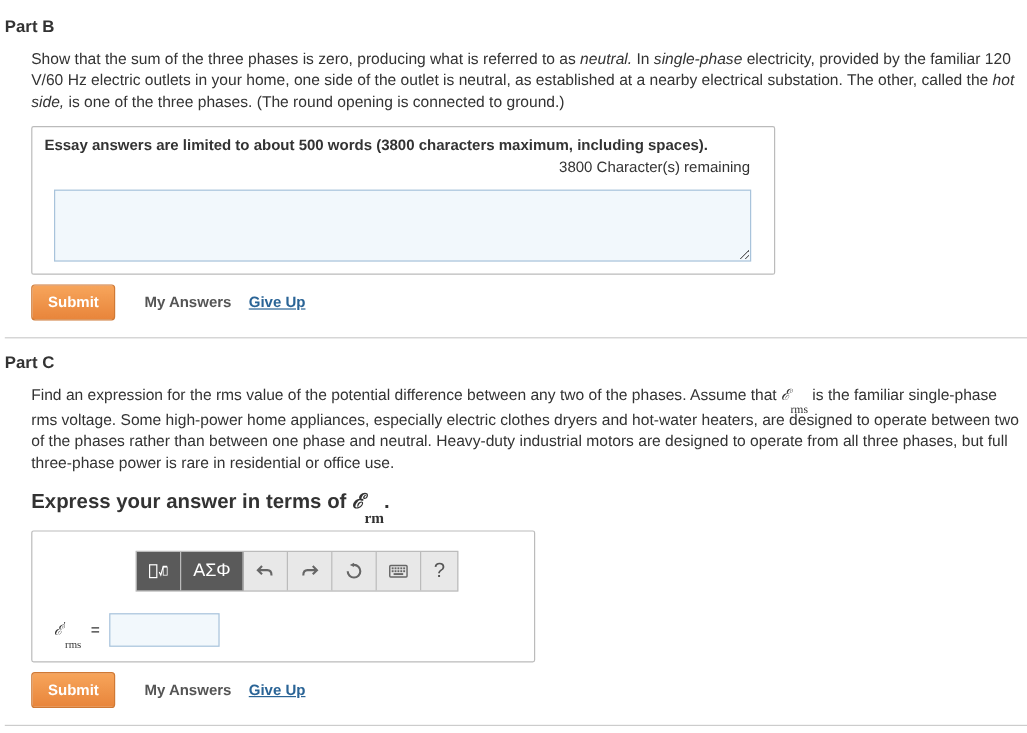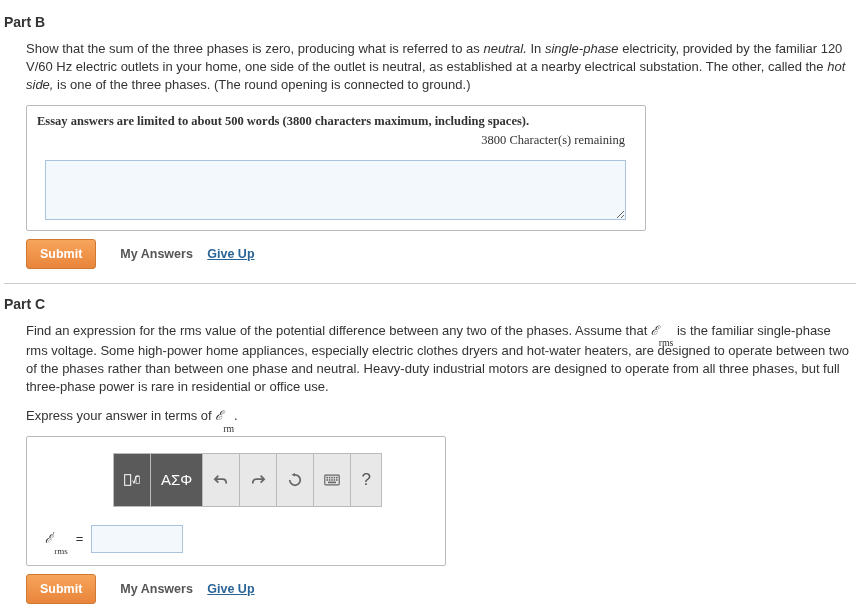--- a/index.html
+++ b/index.html
@@ -2,33 +2,33 @@
 <html><head>
 <meta charset="utf-8">
 <style>
   * { box-sizing: border-box; margin: 0; padding: 0; }
   body { font-family: Arial, Helvetica, sans-serif; font-size: 13px; color: #333; background: #fff; padding: 6px 0 6px 4px; width: 856px; }
   .part-header { font-weight: bold; font-size: 14px; margin: 8px 0 10px 0; color: #333; }
   .part-body { padding-left: 22px; }
   .prompt { font-size: 13px; line-height: 1.4; margin-bottom: 10px; color: #333; }
   .prompt .ital { font-style: italic; }
   .bold { font-weight: bold; }
-  .essay-box { border: 1px solid #bbb; padding: 8px 10px; border-radius: 2px; margin-bottom: 8px; width: 620px; font-family: Liberation Serif, serif; }
+  .essay-box { border: 1px solid #bbb; padding: 8px 10px; border-radius: 2px; margin-bottom: 8px; width: 620px; }
   .essay-limit { font-size: 12.5px; font-weight: bold; padding-bottom: 4px; }
   .essay-remaining { text-align: right; font-size: 12.5px; padding-right: 10px; margin-bottom: 12px; }
   .essay-textarea { width: 581px; height: 60px; border: 1px solid #a8c3db; background: #f2f8fc; resize: both; padding: 4px; font-family: inherit; font-size: 13px; margin: 0 8px 2px 8px; display: block; }
   .actions { display: flex; align-items: center; gap: 24px; margin-top: 2px; margin-bottom: 14px; }
   .submit-btn { background: linear-gradient(#f7a55b, #e8853b); color: #fff; font-weight: bold; border: 1px solid #d07934; border-radius: 3px; padding: 7px 13px; cursor: pointer; font-size: 12.5px; }
   .action-text { font-size: 12.5px; color: #555; }
   .link { color: #2a6496; text-decoration: underline; cursor: pointer; font-weight: bold; font-size: 12.5px; }
   hr.sep { border: none; border-top: 1px solid #ccc; margin: 12px 0; }
-  .instruct { font-weight: normal; margin: 10px 0; font-size: 13px; }
+  .instruct { font-weight: bold; margin: 10px 0; font-size: 17px; }
   .expr-box { border: 1px solid #bbb; padding: 16px 18px 12px 18px; border-radius: 2px; margin-bottom: 8px; width: 420px; }
   .toolbar { background: #e8e8e8; border: 1px solid #bbb; display: inline-flex; align-items: stretch; margin-bottom: 18px; margin-left: 68px; }
-  .tool-btn { border-right: 1px solid #bbb; padding: 16px 10px; cursor: pointer; display: flex; align-items: center; justify-content: center; min-width: 30px; font-size: 15px; color: #555; }
+  .tool-btn { border-right: 1px solid #bbb; padding: 6px 10px; cursor: pointer; display: flex; align-items: center; justify-content: center; min-width: 30px; font-size: 15px; color: #555; }
   .tool-btn:last-child { border-right: none; }
   .tool-btn.dark { background: #5a5a5a; color: #fff; }
   .tool-btn svg { width: 16px; height: 14px; }
   .answer-row { display: flex; align-items: center; gap: 8px; }
   .var-label { font-family: 'Times New Roman', serif; font-size: 12px; font-style: italic; }
   .answer-input { width: 92px; height: 28px; border: 1px solid #a8c3db; background: #f2f8fc; padding: 2px 6px; }
   .erm { font-family: 'Times New Roman', serif; font-style: italic; }
   .sub { font-size: 0.75em; vertical-align: sub; position: relative; top: 8px; font-style: normal; }
   .sup { font-size: 0.75em; vertical-align: super; }
 </style>

